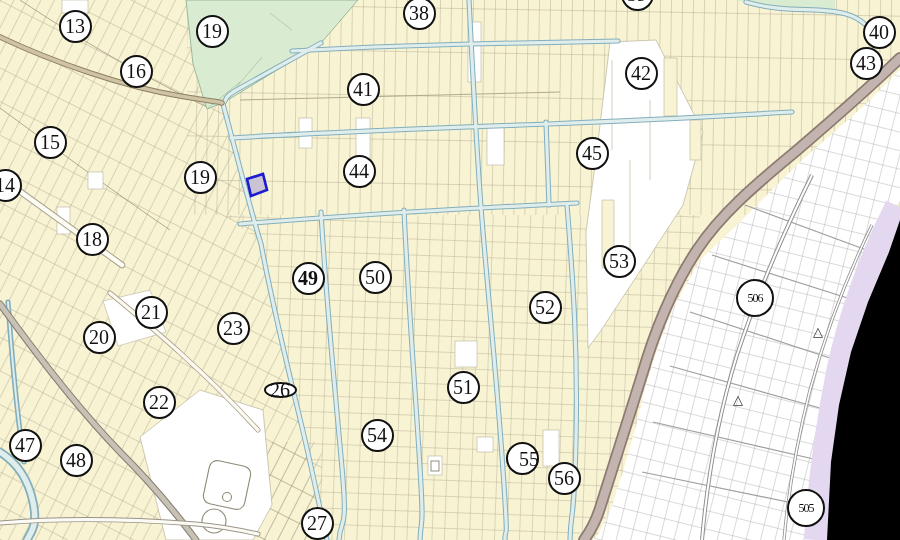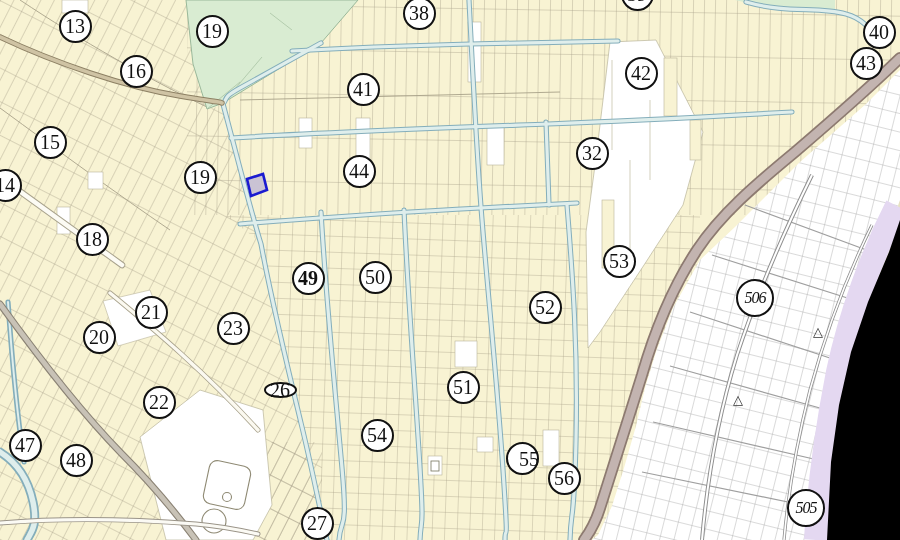--- a/index.html
+++ b/index.html
@@ -3,21 +3,21 @@
 <meta charset="utf-8">
 <style>
   html,body{margin:0;padding:0;background:#e8e8e8;}
   #stage{position:relative;width:900px;height:540px;overflow:hidden;background:#eab308;
          font-family:"Liberation Serif","DejaVu Serif",serif;}
   #stage svg{position:absolute;left:0;top:0;}
   #labels{position:absolute;left:0;top:0;width:900px;height:540px;}
   .map-label{position:absolute;box-sizing:border-box;border:2px solid #111;border-radius:50%;
     background:#fff;color:#111;display:flex;align-items:center;justify-content:center;
     font-size:20px;line-height:1;cursor:pointer;}
-  .map-label.big{font-size:16px;letter-spacing:-1px;font-style:italic;}
+  .map-label.big{font-size:12px;letter-spacing:-1px;}
   .tri-marker{position:absolute;font-family:"DejaVu Sans",sans-serif;font-size:13px;color:#333;
     width:14px;height:16px;text-align:center;}
 </style>
 </head>
 <body>
 
 <div id="stage">
 <svg width="900" height="540" viewBox="0 0 900 540">
   <defs>
     <pattern id="pLeft" patternUnits="userSpaceOnUse" width="12" height="30" patternTransform="rotate(27)">
@@ -167,21 +167,21 @@
       <div class="map-label" style="left: 142.5px; top: 385.5px; height: 33px; width: 33px;">22</div>
       <div class="map-label" style="left: 263.5px; top: 381.5px; height: 16px; width: 33px;">26</div>
       <div class="map-label" style="left: 59.5px; top: 395.5px; height: 33px; width: 33px; margin-top: 48px;">48</div>
       <div class="map-label" style="left: 8.5px; top: 428.5px; height: 33px; width: 33px;">47</div>
       <div class="map-label" style="left: 300.5px; top: 506.5px; height: 33px; width: 33px;">27</div>
       <div class="map-label" style="left: 402.5px; top: -3.5px; height: 33px; width: 33px;">38</div>
       <div class="map-label" style="left: 620.5px; top: -22.5px; height: 33px; width: 33px;">39</div>
       <div class="map-label" style="left: 346.5px; top: 72.5px; height: 33px; width: 33px;">41</div>
       <div class="map-label" style="left: 342.5px; top: 154.5px; height: 33px; width: 33px;">44</div>
       <div class="map-label" style="left: 624.5px; top: 56.5px; height: 33px; width: 33px;">42</div>
-      <div class="map-label" style="left: 575.5px; top: 136.5px; height: 33px; width: 33px;">32</div>
+      <div class="map-label" style="left: 575.5px; top: 136.5px; height: 33px; width: 33px;">45</div>
       <div class="map-label" style="left: 862.5px; top: 15.5px; height: 33px; width: 33px;">40</div>
       <div class="map-label" style="left: 849.5px; top: 46.5px; height: 33px; width: 33px;">43</div>
       <div class="map-label" style="left: 291.5px; top: 261.5px; height: 33px; width: 33px; font-weight: bold;">49</div>
       <div class="map-label" style="left: 358.5px; top: 260.5px; height: 33px; width: 33px;">50</div>
       <div class="map-label" style="left: 602.5px; top: 244.5px; height: 33px; width: 33px;">53</div>
       <div class="map-label" style="left: 528.5px; top: 290.5px; height: 33px; width: 33px;">52</div>
       <div class="map-label" style="left: 446.5px; top: 370.5px; height: 33px; width: 33px;">51</div>
       <div class="map-label" style="left: 360.5px; top: 418.5px; height: 33px; width: 33px;">54</div>
       <div class="map-label" style="left: 505.5px; top: 442px; height: 33px; width: 33px; padding-left: 14px;">55</div>
       <div class="map-label" style="left: 547.5px; top: 461.5px; height: 33px; width: 33px;">56</div>

